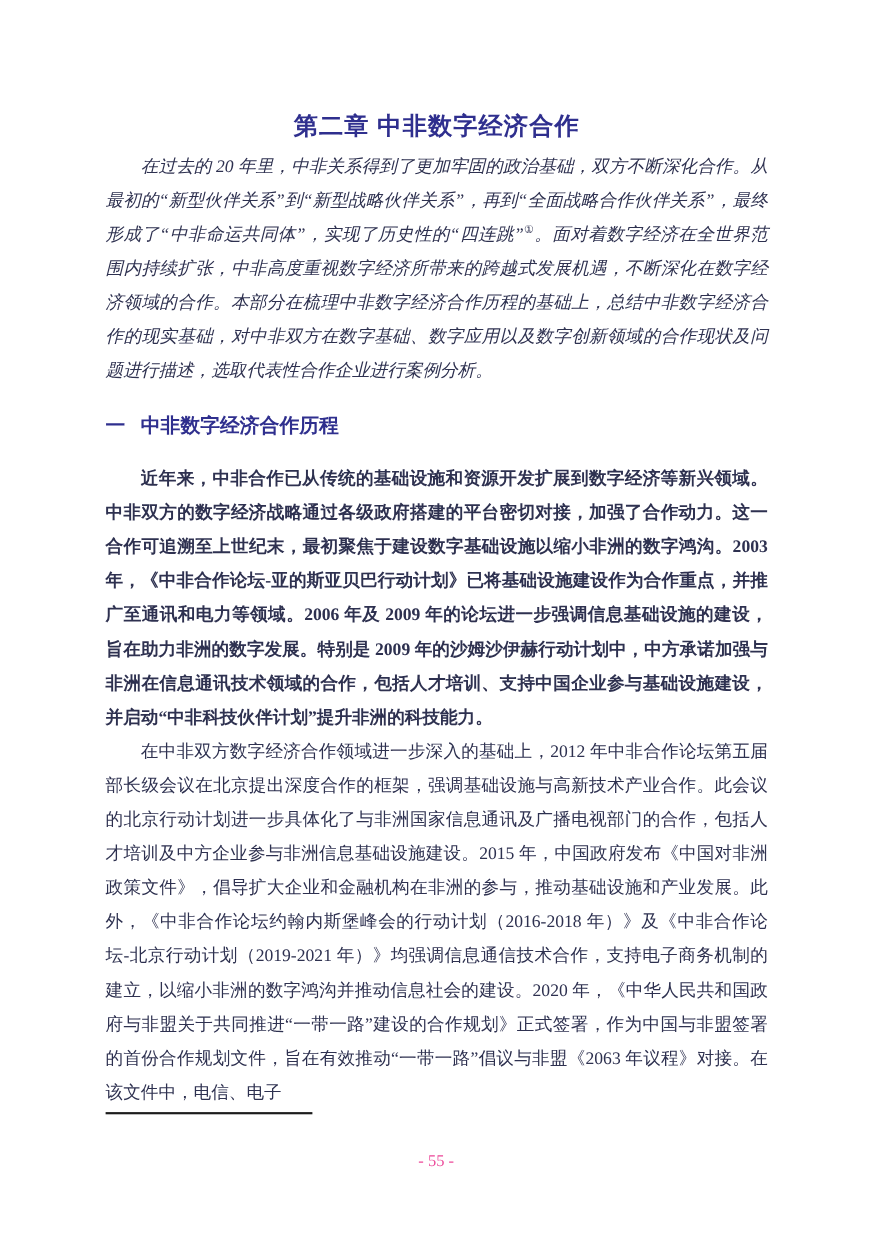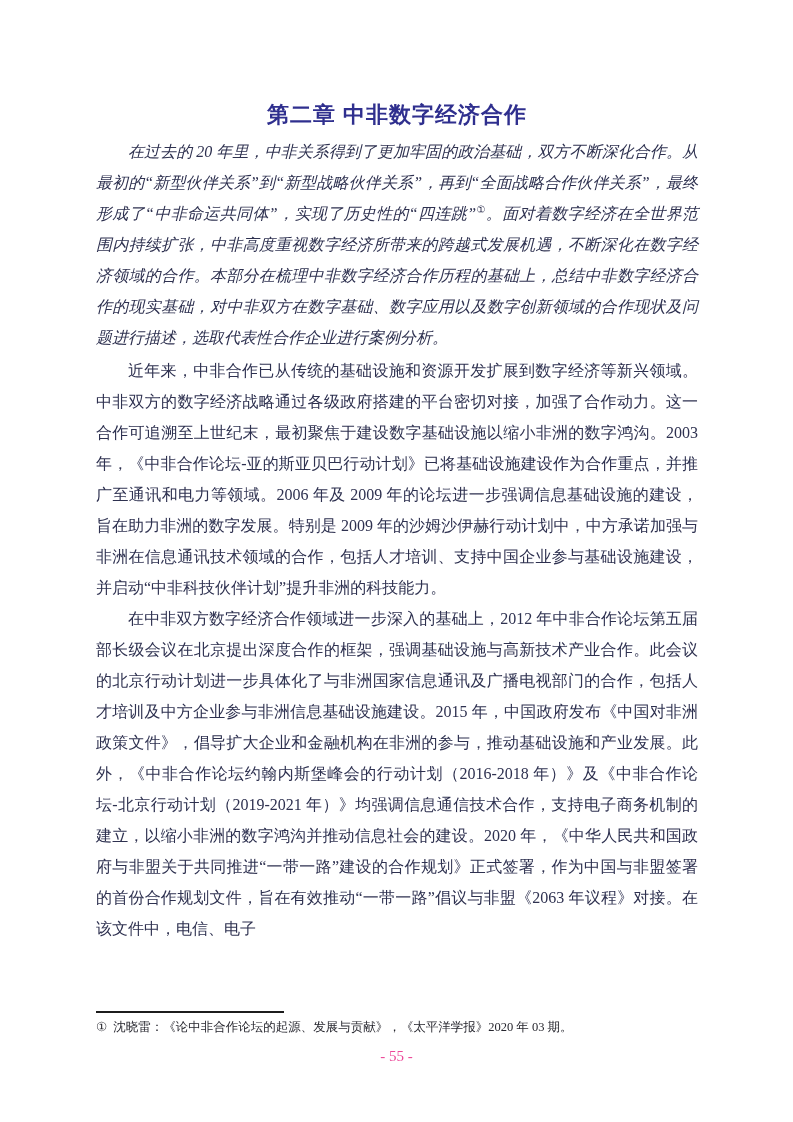--- a/index.html
+++ b/index.html
@@ -48,21 +48,21 @@
   }
   .section-heading{
     margin:22px 0 0 0;
     font-family:"Liberation Sans","DejaVu Sans",sans-serif;
     font-weight:bold;
     font-size:18px;
     line-height:24px;
     color:var(--blue);
   }
   .section-number{margin-right:14px;}
-  .para.body-first{margin-top:2px;}
+  .para.body-first{margin-top:21px;font-weight:bold;}
   .para.body-next{margin-top:0;}
   .footnote-rule{
     position:absolute;
     left:96px;top:1011px;
     width:188px;height:0;
     border-top:2px solid #1c1c1c;
   }
   .footnote{
     position:absolute;
     left:96px;top:1018px;
@@ -84,25 +84,25 @@
 </head>
 <body>
 
 <div class="page">
   <div class="content">
 
     <h1 class="chapter-title">第二章 中非数字经济合作</h1>
 
     <p class="para kai"><span>在过去的 20 年里，中非关系得到了更加牢固的政治基础，双方不断深化合作。从最初的“新型伙伴关系”到“新型战略伙伴关系”，再到“全面战略合作伙伴关系”，最终形成了“中非命运共同体”，实现了历史性的“四连跳”</span><sup class="ref-sup">①</sup><span>。面对着数字经济在全世界范围内持续扩张，中非高度重视数字经济所带来的跨越式发展机遇，不断深化在数字经济领域的合作。本部分在梳理中非数字经济合作历程的基础上，总结中非数字经济合作的现实基础，对中非双方在数字基础、数字应用以及数字创新领域的合作现状及问题进行描述，选取代表性合作企业进行案例分析。</span></p>
 
+    <h2 class="section-heading"><span class="section-number">一</span><span>中非数字经济合作历程</span></h2>
 
     <p class="para body-first">近年来，中非合作已从传统的基础设施和资源开发扩展到数字经济等新兴领域。中非双方的数字经济战略通过各级政府搭建的平台密切对接，加强了合作动力。这一合作可追溯至上世纪末，最初聚焦于建设数字基础设施以缩小非洲的数字鸿沟。2003 年，《中非合作论坛-亚的斯亚贝巴行动计划》已将基础设施建设作为合作重点，并推广至通讯和电力等领域。2006 年及 2009 年的论坛进一步强调信息基础设施的建设，旨在助力非洲的数字发展。特别是 2009 年的沙姆沙伊赫行动计划中，中方承诺加强与非洲在信息通讯技术领域的合作，包括人才培训、支持中国企业参与基础设施建设，并启动“中非科技伙伴计划”提升非洲的科技能力。</p>
 
     <p class="para body-next">在中非双方数字经济合作领域进一步深入的基础上，2012 年中非合作论坛第五届部长级会议在北京提出深度合作的框架，强调基础设施与高新技术产业合作。此会议的北京行动计划进一步具体化了与非洲国家信息通讯及广播电视部门的合作，包括人才培训及中方企业参与非洲信息基础设施建设。2015 年，中国政府发布《中国对非洲政策文件》，倡导扩大企业和金融机构在非洲的参与，推动基础设施和产业发展。此外，《中非合作论坛约翰内斯堡峰会的行动计划（2016-2018 年）》及《中非合作论坛-北京行动计划（2019-2021 年）》均强调信息通信技术合作，支持电子商务机制的建立，以缩小非洲的数字鸿沟并推动信息社会的建设。2020 年，《中华人民共和国政府与非盟关于共同推进“一带一路”建设的合作规划》正式签署，作为中国与非盟签署的首份合作规划文件，旨在有效推动“一带一路”倡议与非盟《2063 年议程》对接。在该文件中，电信、电子</p>
 
   </div>
 
   <div class="footnote-rule"></div>
 
-  <div class="footnote"><span class="footnote-marker">①</span><span>沈晓雷：《论中非合作论坛的起源、发展与贡献》，《太平洋学报》2020 年 03 期。</span></div>
 
   <div class="page-number">- 55 -</div>
 </div>
 
 </body></html>

